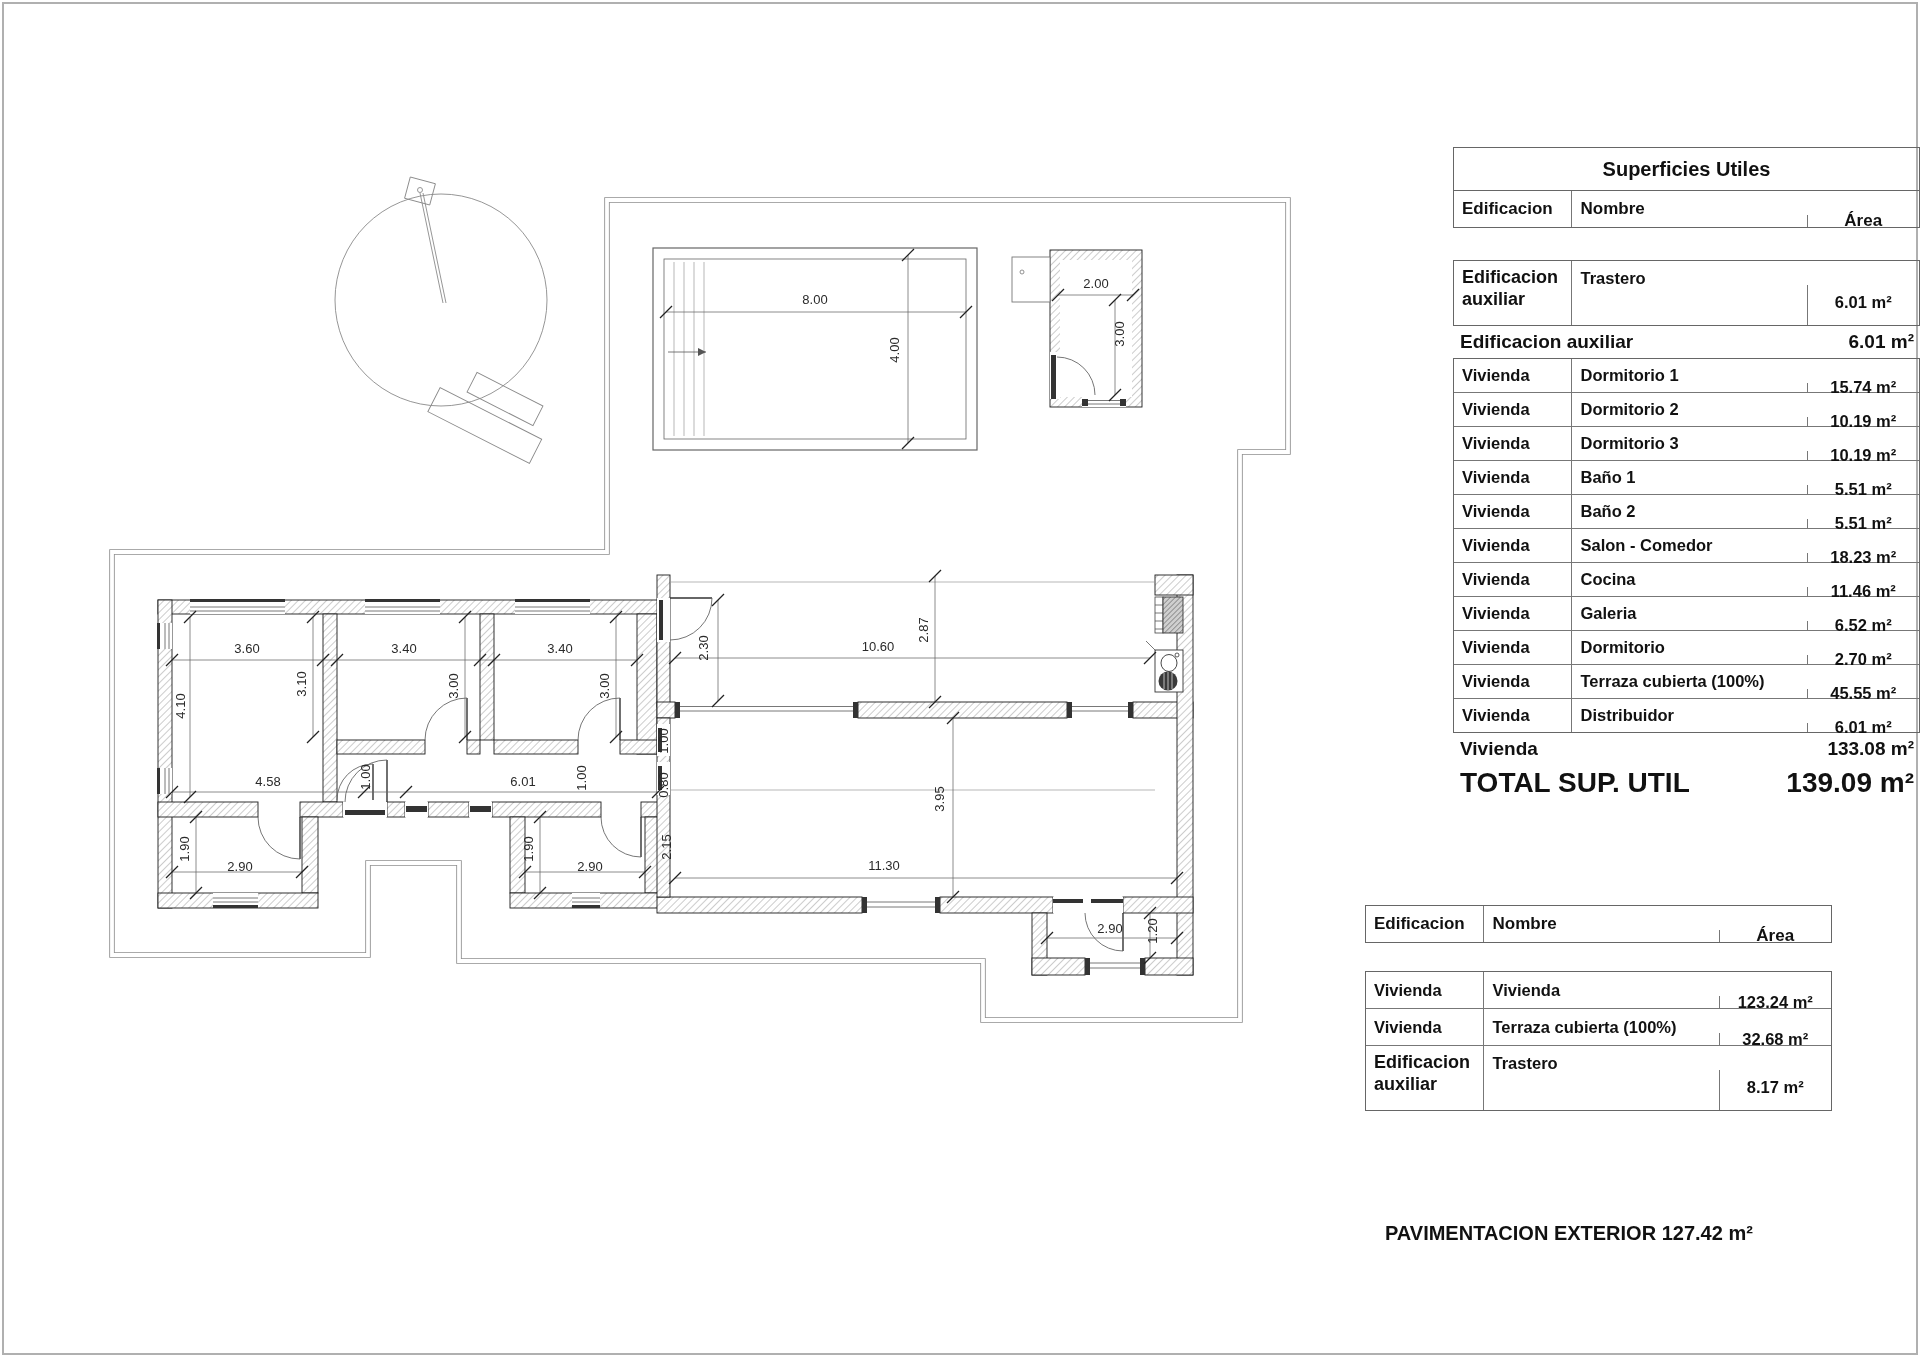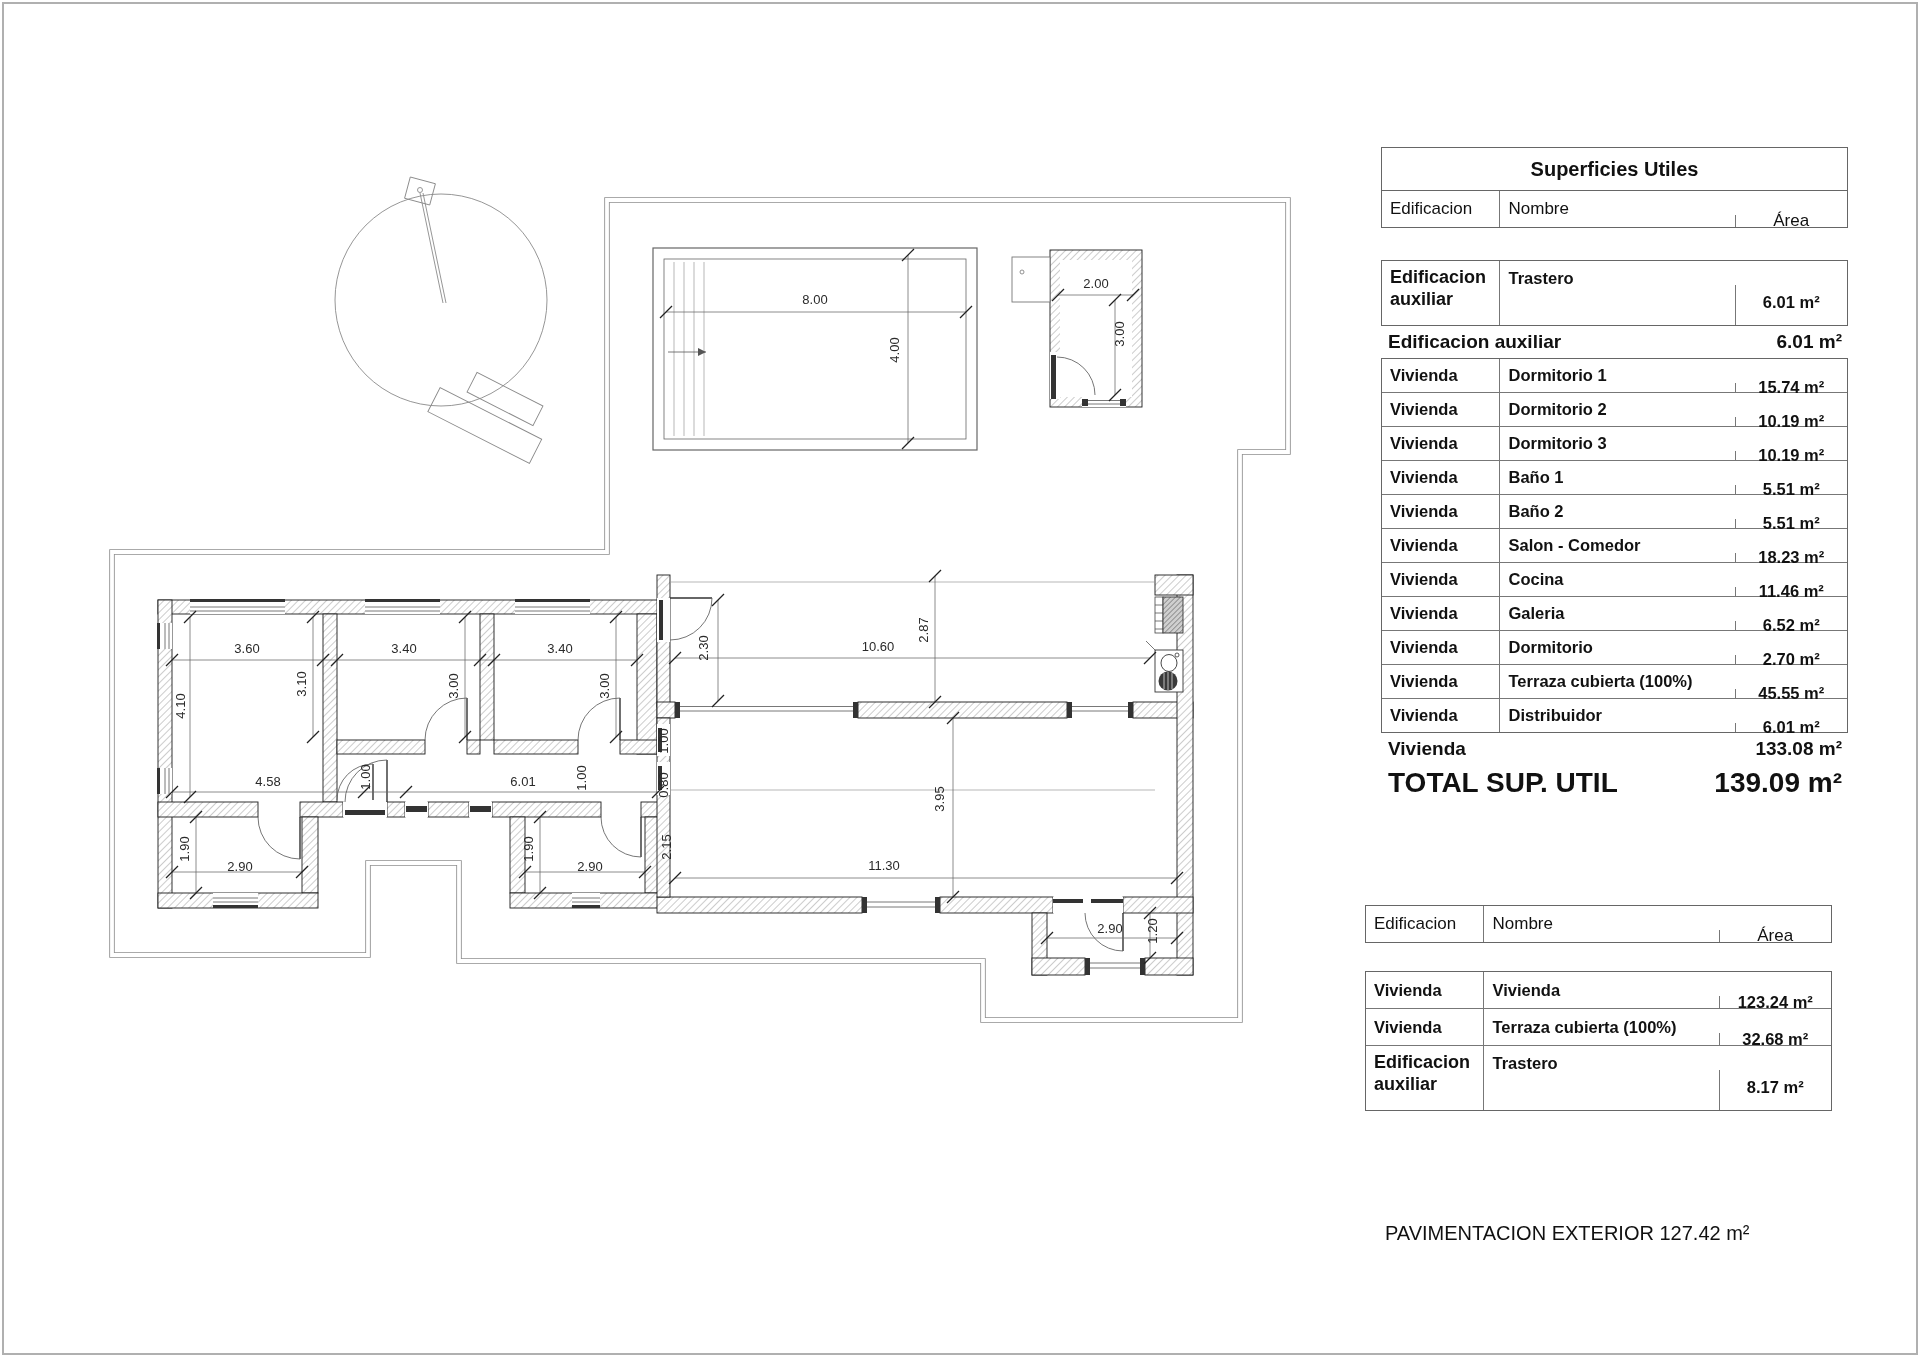--- a/index.html
+++ b/index.html
@@ -19,37 +19,37 @@
   .leaf{stroke:#333;stroke-width:1.4;fill:none;}
   .bnd{fill:none;stroke:#8f8f8f;stroke-width:5.5;}
   .bnd2{fill:none;stroke:#ffffff;stroke-width:3.8;}
   .dec{fill:none;stroke:#8a8a8a;stroke-width:.9;}
   .dtxt{text-anchor:middle;}
   
   .tbl{position:absolute;width:467px;color:#111;}
   .tbox{border:1.4px solid #666;}
   .trow{display:flex;align-items:center;}
   .title-row{height:42px;justify-content:center;font-weight:bold;font-size:20px;border-bottom:1.4px solid #666;}
-  .head-row{height:36px;font-weight:normal;font-size:17px;}
+  .head-row{height:36px;font-weight:bold;font-size:17px;}
   .c1{width:117px;box-sizing:border-box;padding-left:8px;align-self:stretch;display:flex;align-items:center;}
   .c2{width:237px;box-sizing:border-box;padding-left:9px;border-left:1.2px solid #777;align-self:stretch;display:flex;align-items:center;}
   .c3{width:113px;box-sizing:border-box;border-left:1.2px solid #777;align-self:stretch;display:flex;align-items:center;justify-content:center;margin-top:24px;}
   .cells{font-weight:bold;font-size:16.5px;}
   .rrow{border-bottom:1.2px solid #777;}
   .rrow:last-child{border-bottom:none;}
   .r33{height:33px;}
   .r36{height:36px;}
   .r64{height:64px;}
   .grp .c1{font-size:18px;line-height:1.2;align-items:flex-start;padding-top:6px;}
   .grp .c2,.grp .c3{align-items:flex-start;padding-top:8px;}
   .sumline{display:flex;justify-content:space-between;align-items:center;font-weight:bold;}
   .sum30{height:32px;font-size:19px;padding:0 6px 0 7px;}
   .sum34{height:36px;font-size:28px;padding:0 6px 0 7px;}
   .gap32{height:32px;} .gap28{height:28px;}
-  #pav{position:absolute;left:1385px;top:1222px;font-weight:normal;font-size:20px;color:#111;}
+  #pav{position:absolute;left:1385px;top:1222px;font-weight:bold;font-size:20px;color:#111;}
 </style>
 </head>
 <body>
 
 <div id="page">
 <div id="frame"></div>
 
 <svg width="1920" height="1357" viewBox="0 0 1920 1357">
   <defs>
     <pattern id="h1" patternUnits="userSpaceOnUse" width="5" height="5" patternTransform="rotate(45)">
@@ -345,21 +345,21 @@
     <text class="dtxt" x="944" y="799" transform="rotate(-90 944 799)">3.95</text>
     <text class="dtxt" x="1110" y="933">2.90</text>
     <text class="dtxt" x="1157" y="931" transform="rotate(-90 1157 931)">1.20</text>
     <text class="dtxt" x="815" y="304">8.00</text>
     <text class="dtxt" x="899" y="350" transform="rotate(-90 899 350)">4.00</text>
     <text class="dtxt" x="1096" y="288">2.00</text>
     <text class="dtxt" x="1124" y="334" transform="rotate(-90 1124 334)">3.00</text>
   </g>
 </svg>
 
-<div class="tbl" style="left:1365px;top:147px;padding-left:16px;">
+<div class="tbl" style="left:1437px;top:147px;padding-left:16px;">
   <div class="tbox">
     <div class="trow title-row">Superficies Utiles</div>
     <div class="trow head-row">
       <div class="c1">Edificacion</div>
       <div class="c2">Nombre</div>
       <div class="c3">Área</div>
     </div>
   </div>
   <div class="gap32"></div>
   <div class="tbox">

